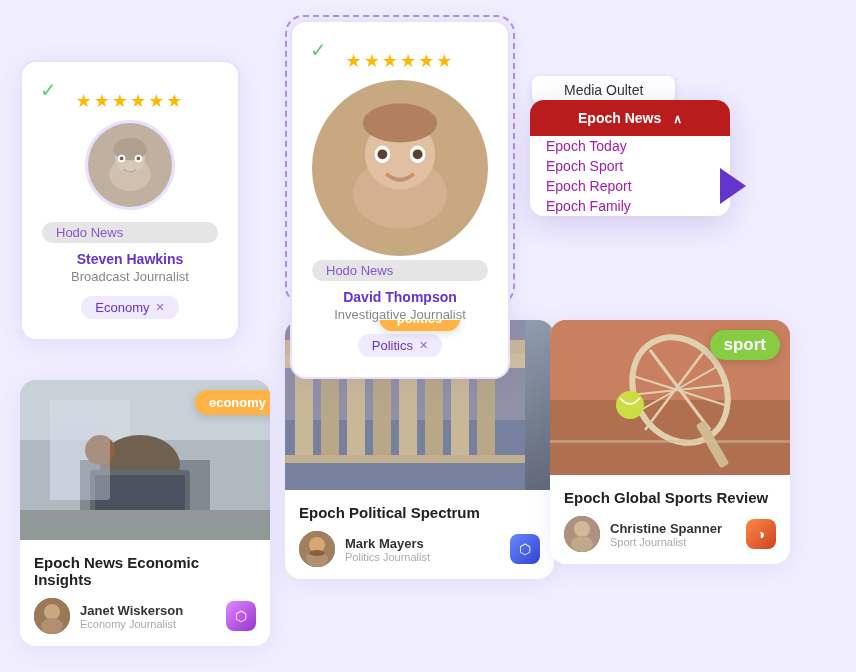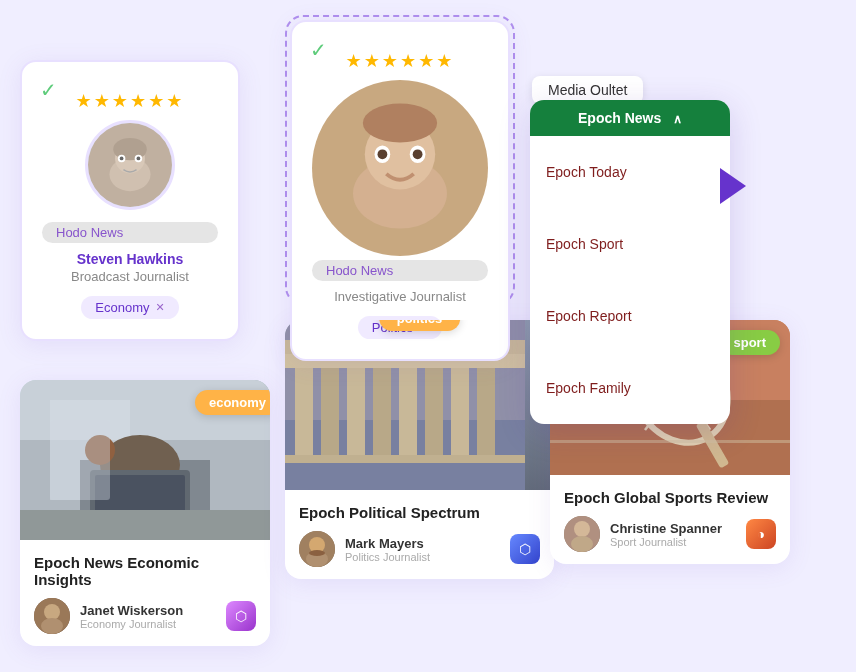--- a/index.html
+++ b/index.html
@@ -239,45 +239,45 @@
       top: 100px;
       background: white;
       border-radius: 14px;
       box-shadow: 0 8px 32px rgba(80,40,160,0.18);
       width: 200px;
       overflow: hidden;
       z-index: 20;
     }
 
     .dropdown-header {
-      background: #15803d;
+      background: #b91c1c;
       color: white;
       padding: 10px 16px;
       font-size: 14px;
       font-weight: 600;
       text-align: center;
     }
 
     .dropdown-item {
-      padding: 28px 16px;
+      padding: 2px 16px;
       font-size: 14px;
-      color: #7f1d1d;
+      color: #a21caf;
       cursor: pointer;
       display: flex;
       align-items: center;
       justify-content: space-between;
     }
 
     .dropdown-label {
       position: absolute;
       left: 532px;
       top: 76px;
       background: white;
       border-radius: 8px;
-      padding: 6px 16px;
+      padding: 6px 32px;
       font-size: 14px;
       color: #333;
       box-shadow: 0 2px 8px rgba(0,0,0,0.10);
     }
 
     
     .dropdown-arrow {
       position: absolute;
       left: 720px;
       top: 168px;
@@ -332,21 +332,21 @@
     }
 
     .tag-sport-float {
       position: absolute;
       top: 10px;
       right: 10px;
       background: #88cc44;
       color: white;
       border-radius: 20px;
       padding: 5px 14px;
-      font-size: 13px;
+      font-size: 17px;
       font-weight: 600;
       box-shadow: 0 2px 8px rgba(0,0,0,0.15);
       z-index: 10;
     }
 
     
     .avatar-woman {
       background: linear-gradient(135deg, #8a7060 0%, #6a5040 100%);
     }
 
@@ -405,20 +405,21 @@
         <circle cx="45" cy="38" r="18" fill="#e0c0a0"></circle>
         <ellipse cx="36" cy="38" rx="4" ry="4.5" fill="#fff"></ellipse>
         <ellipse cx="54" cy="38" rx="4" ry="4.5" fill="#fff"></ellipse>
         <circle cx="36" cy="38" r="2.5" fill="#5a4030"></circle>
         <circle cx="54" cy="38" r="2.5" fill="#5a4030"></circle>
         <path d="M38 48 Q45 54 52 48" stroke="#c09070" stroke-width="2" fill="none"></path>
         <ellipse cx="45" cy="22" rx="19" ry="10" fill="#b08060"></ellipse>
       </svg>
     </div>
     <div class="source-badge">Hodo News</div>
+    <div class="journalist-name">David Thompson</div>
     <div class="journalist-title">Investigative Journalist</div>
     <div class="tag-center">
       <span class="topic-tag">
         <span>Politics</span>
         <span class="x">✕</span>
       </span>
     </div>
   </div>
 
   <div class="dropdown-label">

